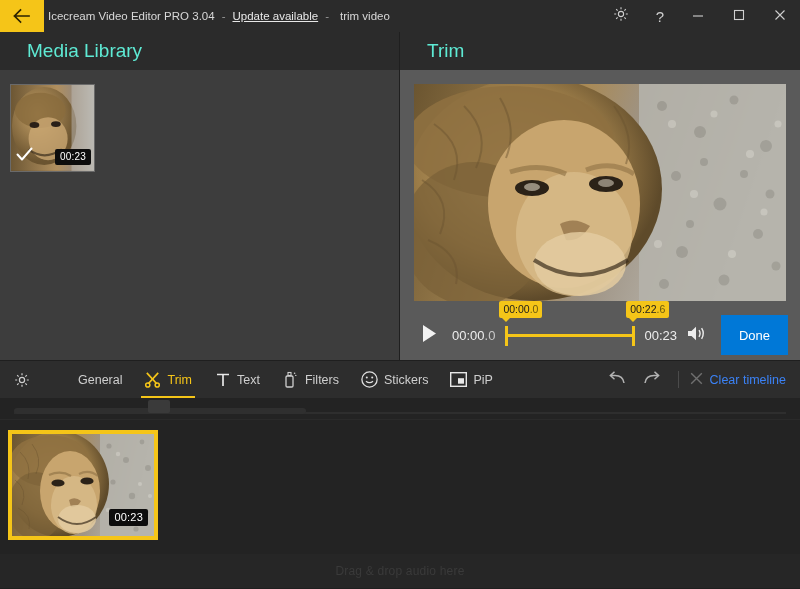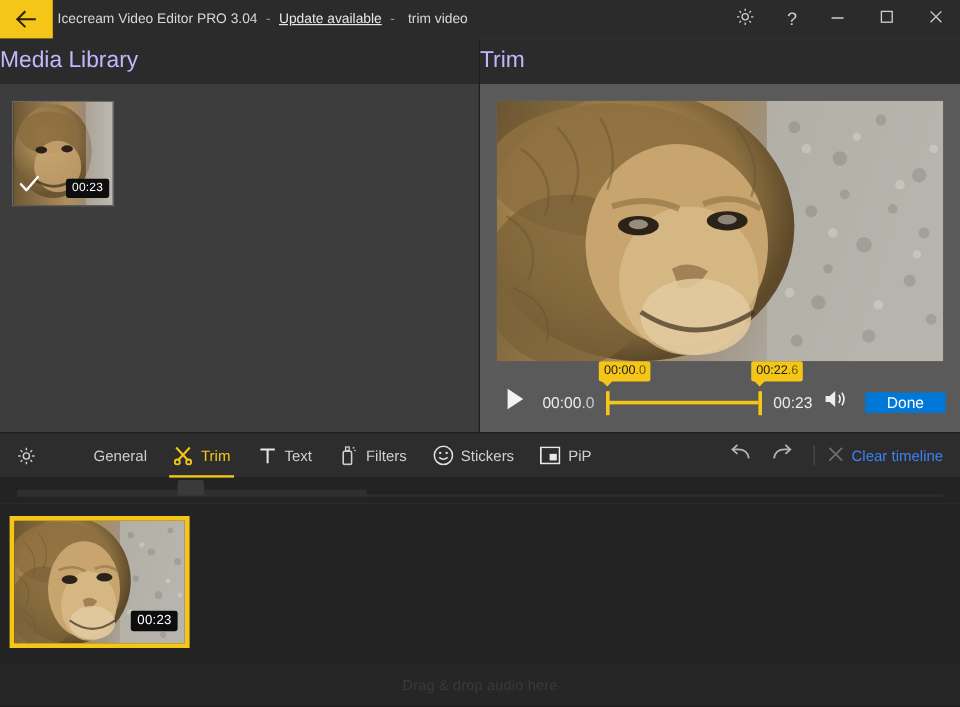--- a/index.html
+++ b/index.html
@@ -48,22 +48,22 @@
 
   
   .main {
     height: 328px; width: 800px;
     display: flex;
   }
   .panel-header {
     height: 38px;
     background: #252525;
     display: flex; align-items: center;
-    padding-left: 0;
-    font-size: 19px; color: #c4b5fd; font-weight: 400;
+    padding-left: 27px;
+    font-size: 19px; color: #5eead4; font-weight: 400;
   }
 
   
   .media-lib {
     width: 400px; height: 328px;
     background: #3d3d3d;
     border-right: 1px solid #1f1f1f;
     display: flex; flex-direction: column;
   }
   .media-lib .panel-header { background: #2b2b2b; }
@@ -163,21 +163,21 @@
   }
   .tip.left { transform: translateX(-6px); }
   .tip.left::after { left: 2px; }
   .tip.right { transform: translateX(-6px); }
   .tip.right::after { left: 2px; }
   .vol-btn {
     width: 38px; display: flex; align-items: center; justify-content: center;
     cursor: pointer; color: #ededed;
   }
   .done-btn {
-    width: 67px; height: 17px; margin-right: 12px; margin-left: 6px;
+    width: 67px; height: 40px; margin-right: 12px; margin-left: 6px;
     background: #0078d7; color: #fff;
     font-size: 13px;
     display: flex; align-items: center; justify-content: center;
     cursor: pointer;
     border: none;
     font-family: "Liberation Sans", sans-serif;
   }
 
   
   .toolbar {

